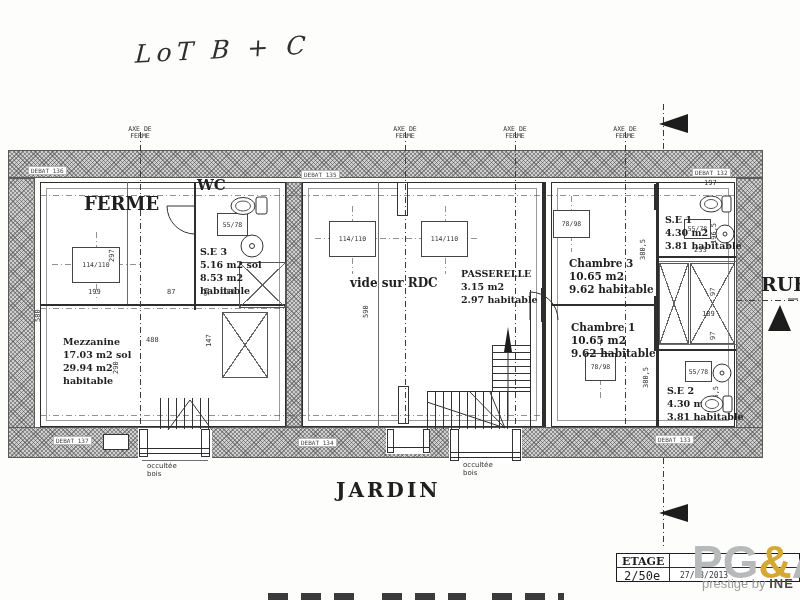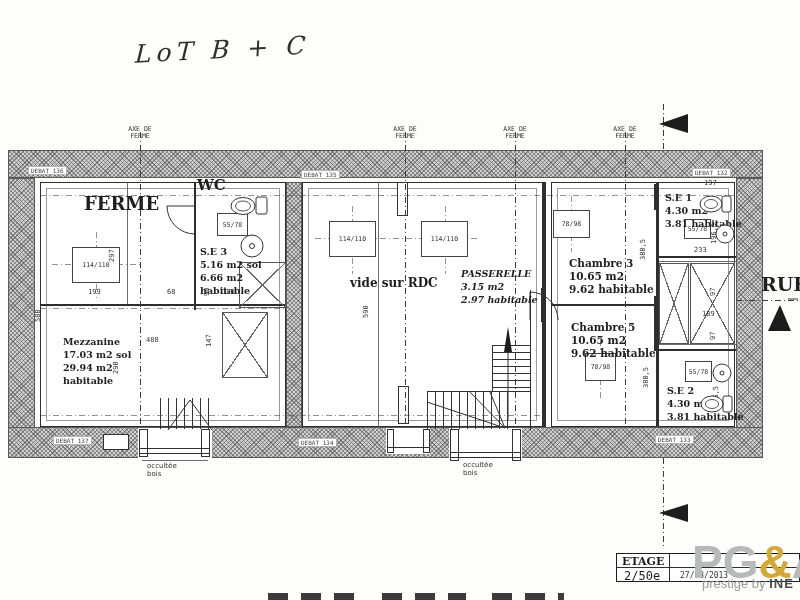--- a/index.html
+++ b/index.html
@@ -168,75 +168,76 @@
     <span>AXE DE</span><br>
     <span>FERME</span></div>
 
   <div class="abs serif" style="left:84px;top:193px;font-size:18px;">FERME</div>
   <div class="abs serif" style="left:197px;top:176px;font-size:15px;">WC</div>
   <div class="abs serif" style="left:350px;top:276px;font-size:12px;">vide sur RDC</div>
 
   <div class="abs rtext" style="left:200px;top:245px;">
     <span>S.E 3</span><br>
     <span>5.16 m2 sol</span><br>
-    <span>6.66 m2</span><br>
+    <span>8.53 m2</span><br>
     <span>habitable</span></div>
 
   <div class="abs rtext" style="left:63px;top:335px;">
     <span>Mezzanine</span><br>
     <span>17.03 m2 sol</span><br>
     <span>29.94 m2</span><br>
     <span>habitable</span></div>
 
-  <div class="abs rtext" style="left:461px;top:267px;font-style:italic;">
+  <div class="abs rtext" style="left:461px;top:267px;">
     <span>PASSERELLE</span><br>
     <span>3.15 m2</span><br>
     <span>2.97 habitable</span></div>
 
   <div class="abs rtext" style="left:569px;top:257px;font-size:10.5px;">
     <span>Chambre 3</span><br>
     <span>10.65 m2</span><br>
     <span>9.62 habitable</span></div>
 
   <div class="abs rtext" style="left:571px;top:321px;font-size:10.5px;">
-    <span>Chambre 5</span><br>
+    <span>Chambre 1</span><br>
     <span>10.65 m2</span><br>
     <span>9.62 habitable</span></div>
 
-  <div class="abs rtext" style="left:665px;top:191px;">
+  <div class="abs rtext" style="left:665px;top:213px;">
     <span>S.E 1</span><br>
     <span>4.30 m2</span><br>
     <span>3.81 habitable</span></div>
 
   <div class="abs rtext" style="left:667px;top:384px;">
     <span>S.E 2</span><br>
     <span>4.30 m2</span><br>
     <span>3.81 habitable</span></div>
 
   <div class="abs dim" style="left:88px;top:288px;">199</div>
-  <div class="abs dim" style="left:167px;top:288px;">68</div>
+  <div class="abs dim" style="left:167px;top:288px;">87</div>
   <div class="abs dim" style="left:222px;top:288px;">180</div>
   <div class="abs dim" style="left:146px;top:336px;">488</div>
   <div class="abs dim" style="left:694px;top:246px;">233</div>
   <div class="abs dim" style="left:702px;top:310px;">189</div>
   <div class="abs dim" style="left:704px;top:179px;">197</div>
 
   <div class="abs dim dimv" style="left:116px;top:254px;">297</div>
   <div class="abs dim dimv" style="left:42px;top:314px;">580</div>
   <div class="abs dim dimv" style="left:120px;top:366px;">290</div>
   <div class="abs dim dimv" style="left:213px;top:339px;">147</div>
   <div class="abs dim dimv" style="left:211px;top:288px;">90</div>
   <div class="abs dim dimv" style="left:370px;top:310px;">590</div>
   <div class="abs dim dimv" style="left:647px;top:252px;">380,5</div>
   <div class="abs dim dimv" style="left:650px;top:380px;">380,5</div>
   <div class="abs dim dimv" style="left:718px;top:236px;">196,5</div>
   <div class="abs dim dimv" style="left:720px;top:399px;">196,5</div>
   <div class="abs dim dimv" style="left:717px;top:288px;">97</div>
   <div class="abs dim dimv" style="left:717px;top:332px;">97</div>
 
+  <div class="abs serif" style="left:336px;top:478px;font-size:20px;letter-spacing:3px;">JARDIN</div>
   <div class="abs serif" style="left:761px;top:273px;font-size:19px;">RUE</div>
   <div class="abs" style="left:788px;top:298px;width:10px;height:2px;background:#999;"></div>
 
   <div class="abs tb" style="left:616px;top:553px;width:184px;height:29px;"></div>
   <div class="abs ln" style="left:616px;top:567px;width:184px;height:1px;"></div>
   <div class="abs ln" style="left:669px;top:553px;width:1px;height:29px;"></div>
   <div class="abs tbtxt" style="left:622px;top:555px;">ETAGE</div>
   <div class="abs scale" style="left:624px;top:569px;">2/50e</div>
   <div class="abs date" style="left:680px;top:571px;">27/03/2013</div>
   <div class="abs logo" style="left:692px;top:535px;">

